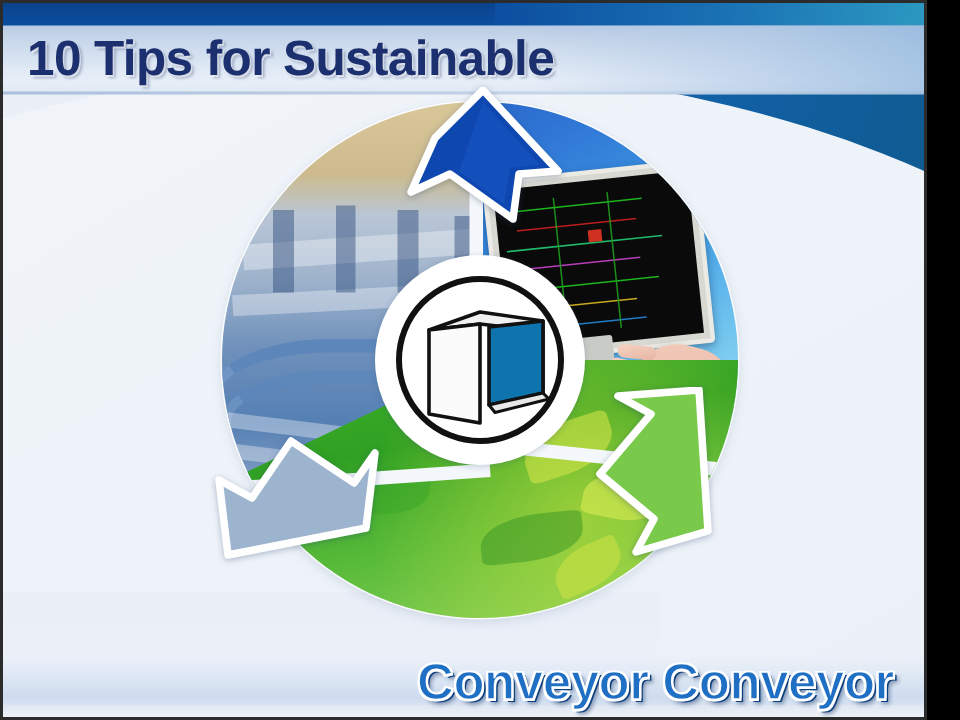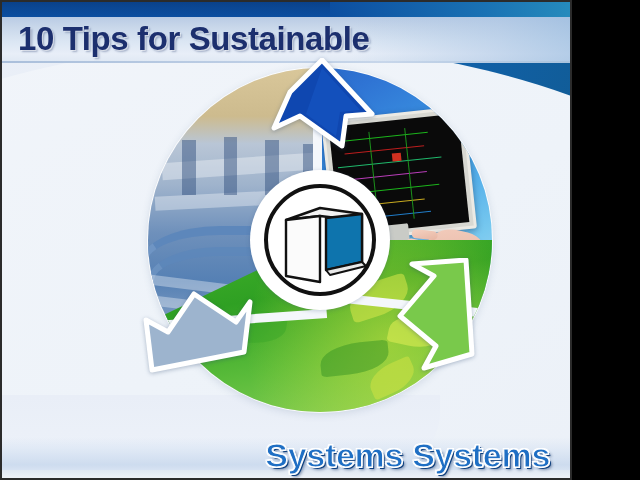--- a/index.html
+++ b/index.html
@@ -1,21 +1,21 @@
 <!DOCTYPE html>
 <html><head>
 <meta charset="utf-8">
 <title>Slide</title>
 <style>
   html,body{margin:0;padding:0;background:#000;}
   body{width:640px;height:480px;overflow:hidden;
        font-family:"Liberation Sans","DejaVu Sans",sans-serif;}
 
   
-  #slide{position:relative;width:572px;height:480px;overflow:hidden;
+  #slide{position:relative;width:618px;height:480px;overflow:hidden;
          background:#eef2f8;}
 
   
   #frame-border{position:absolute;inset:0;border:2px solid #2b2b2b;
                 box-sizing:border-box;pointer-events:none;z-index:90;}
 
   
   .bg-base{position:absolute;inset:0;
            background:linear-gradient(170deg,#e7edf7 0%,#eef2f8 35%,#f4f7fb 70%,#eef3f9 100%);}
 
@@ -231,16 +231,16 @@
         <path d="M52 74 L88 66 L92 70 L56 79 Z" fill="#e9e9e9" stroke="#111" stroke-width="2" stroke-linejoin="round"></path>
       </svg>
     </div>
   </div>
 
   <div class="swoosh-bottom"></div>
   <div class="swoosh-bottom-cut"></div>
   <div class="footer-band"></div>
   <div class="footer-strip"></div>
 
-  <div class="slide-subtitle">Systems Systems</div>
+  <div class="slide-subtitle">Conveyor Conveyor</div>
 
   <div id="frame-border"></div>
 </div>
 
 </body></html>

